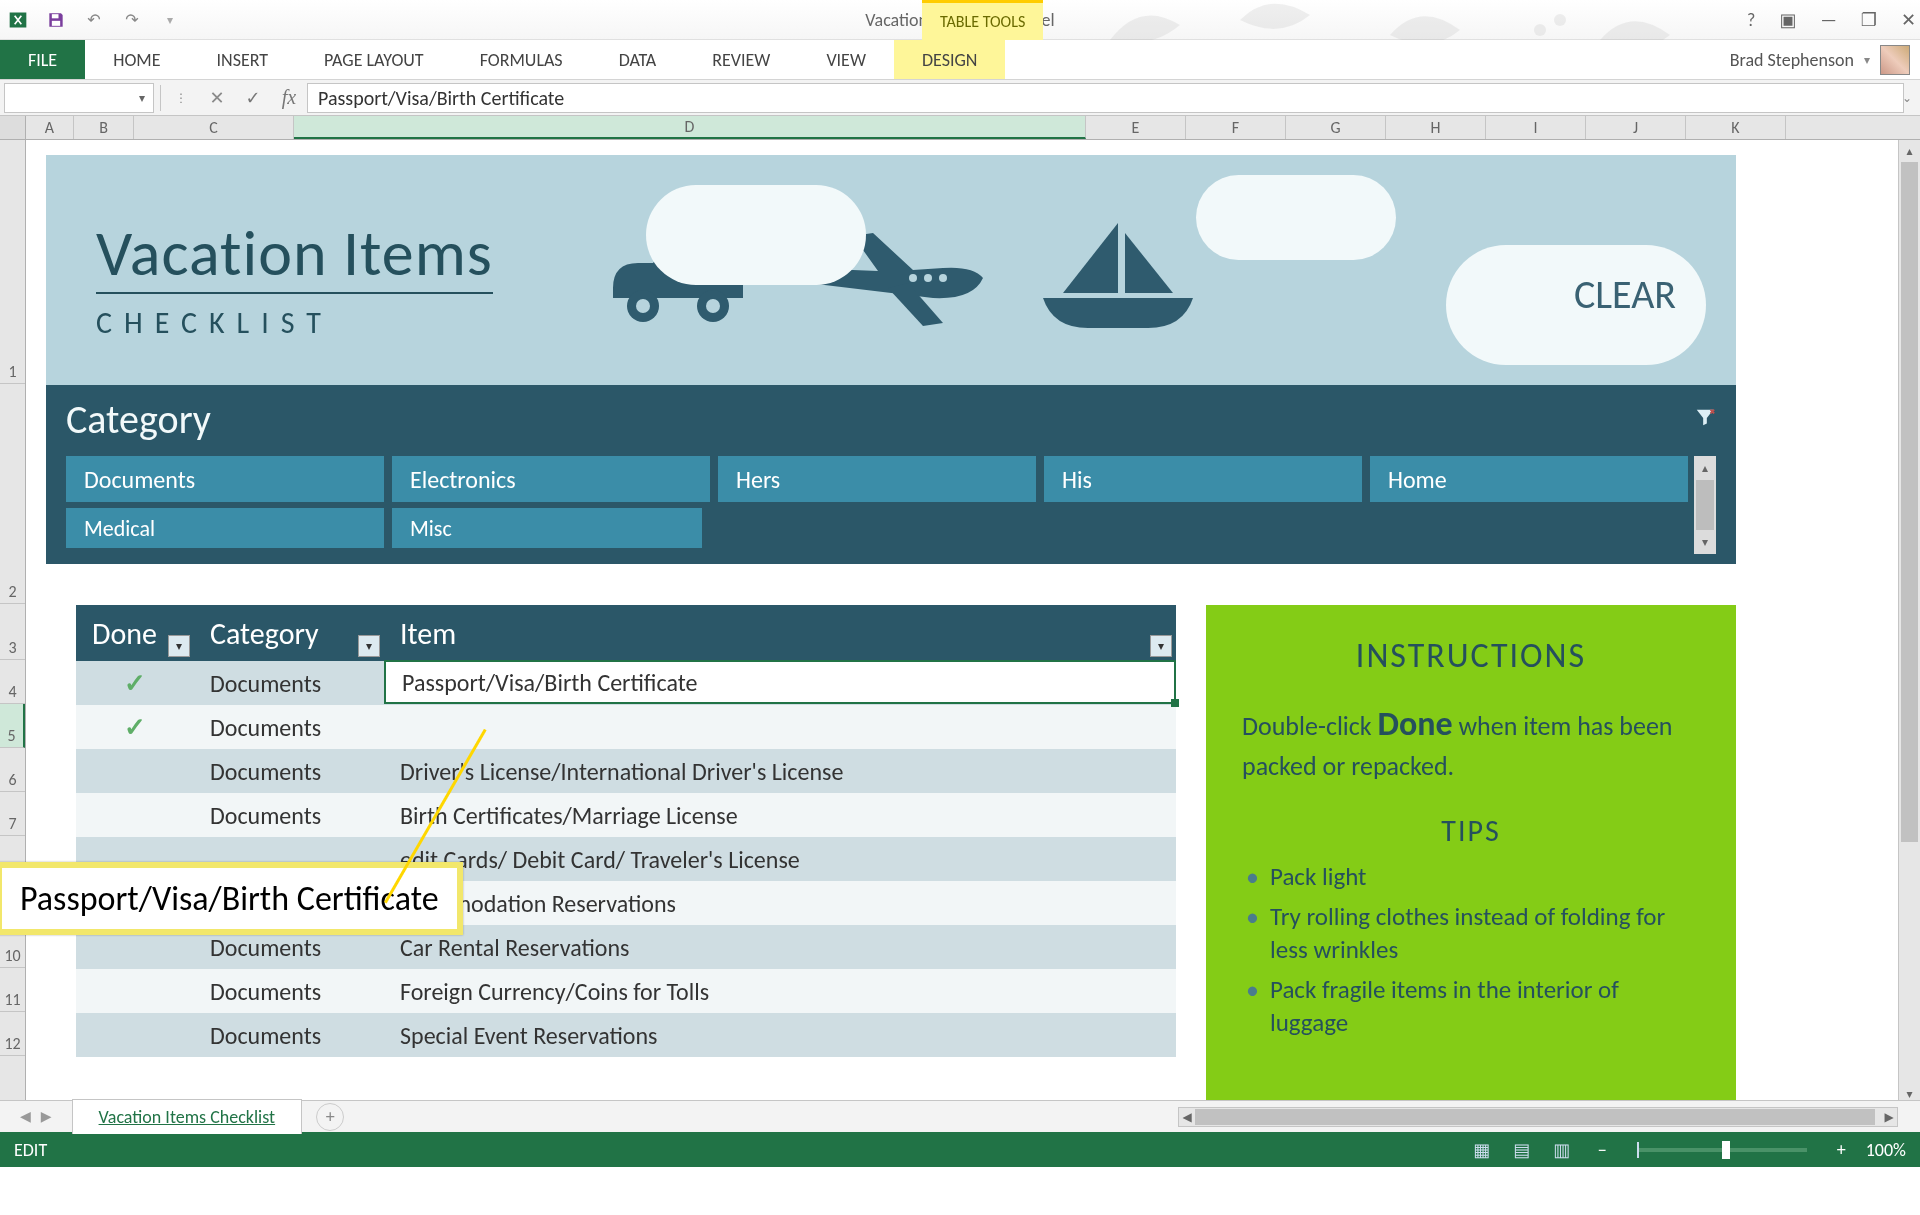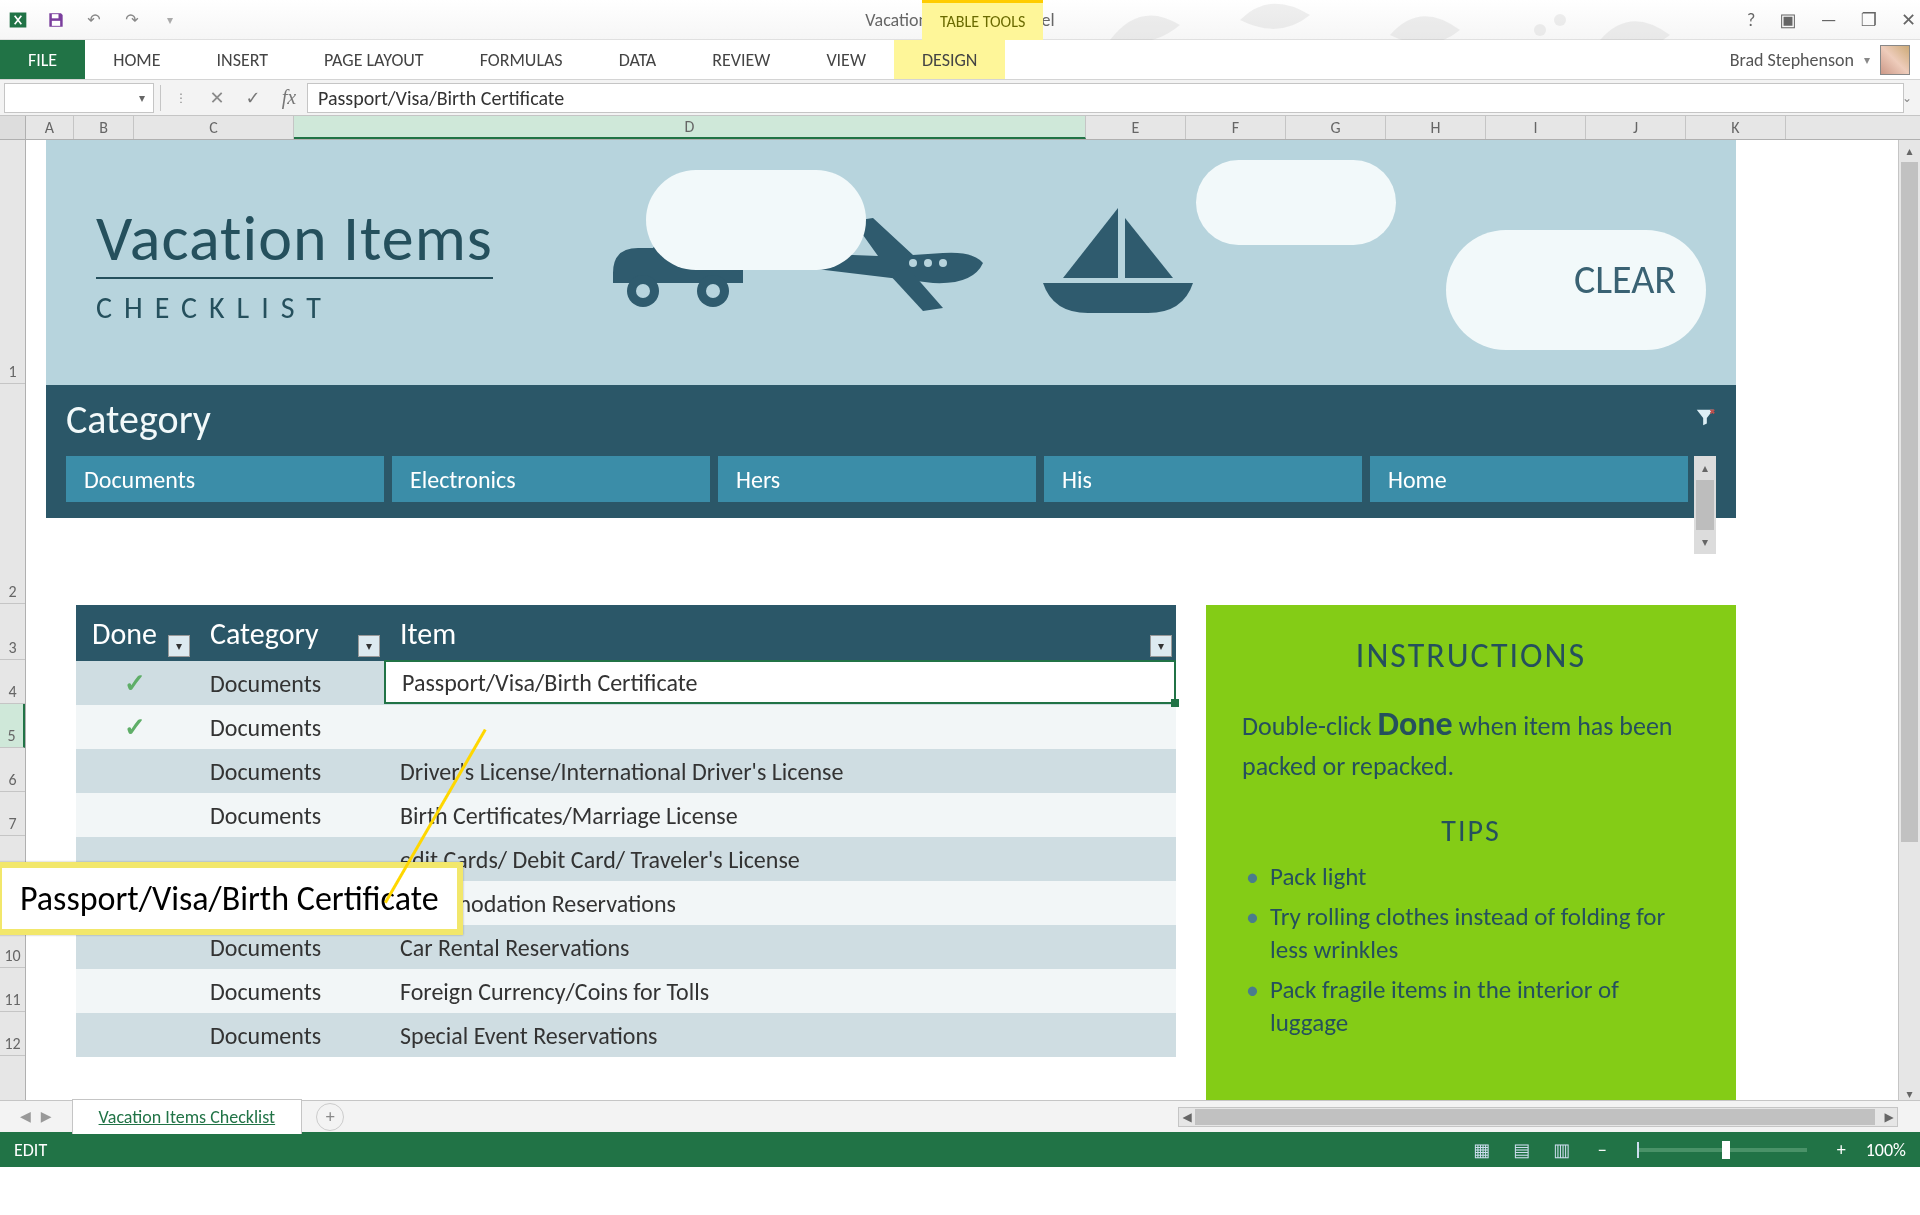--- a/index.html
+++ b/index.html
@@ -162,21 +162,21 @@
   border-right: 2px solid #217346;
 }
 .sheet-body {
   flex: 1;
   position: relative;
   background: #fff;
 }
 
 
 .hero {
-  position: absolute; left: 20px; top: 0;
+  position: absolute; left: 20px; top: 15px;
   width: 1690px; height: 245px;
   background: #B7D4DD;
   padding: 40px 50px;
   display: flex; align-items: center;
 }
 .hero-title {
   font-size: 64px; font-weight: 300;
   color: #25505D;
   border-bottom: 2px solid #25505D;
   letter-spacing: 1px;
@@ -576,20 +576,24 @@
         <div class="slicer-item">Electronics</div>
         <div class="slicer-item">Hers</div>
         <div class="slicer-item">His</div>
         <div class="slicer-item">Home</div>
         <div class="slicer-scroll">
           <div class="slicer-scroll-btn">▴</div>
           <div class="slicer-scroll-thumb"></div>
           <div class="slicer-scroll-btn">▾</div>
         </div>
       </div>
+      <div class="slicer-row" style="margin-top:6px">
+        <div class="slicer-item small" style="flex-basis:318px">Medical</div>
+        <div class="slicer-item small" style="flex-basis:310px">Misc</div>
+      </div>
     </div>
 
     <div class="data-table">
       <div class="dt-header">
         <div class="cell col-done">
           <span>Done</span>
           <div class="filter-btn">▾</div>
         </div>
         <div class="cell col-cat">
           <span>Category</span>

